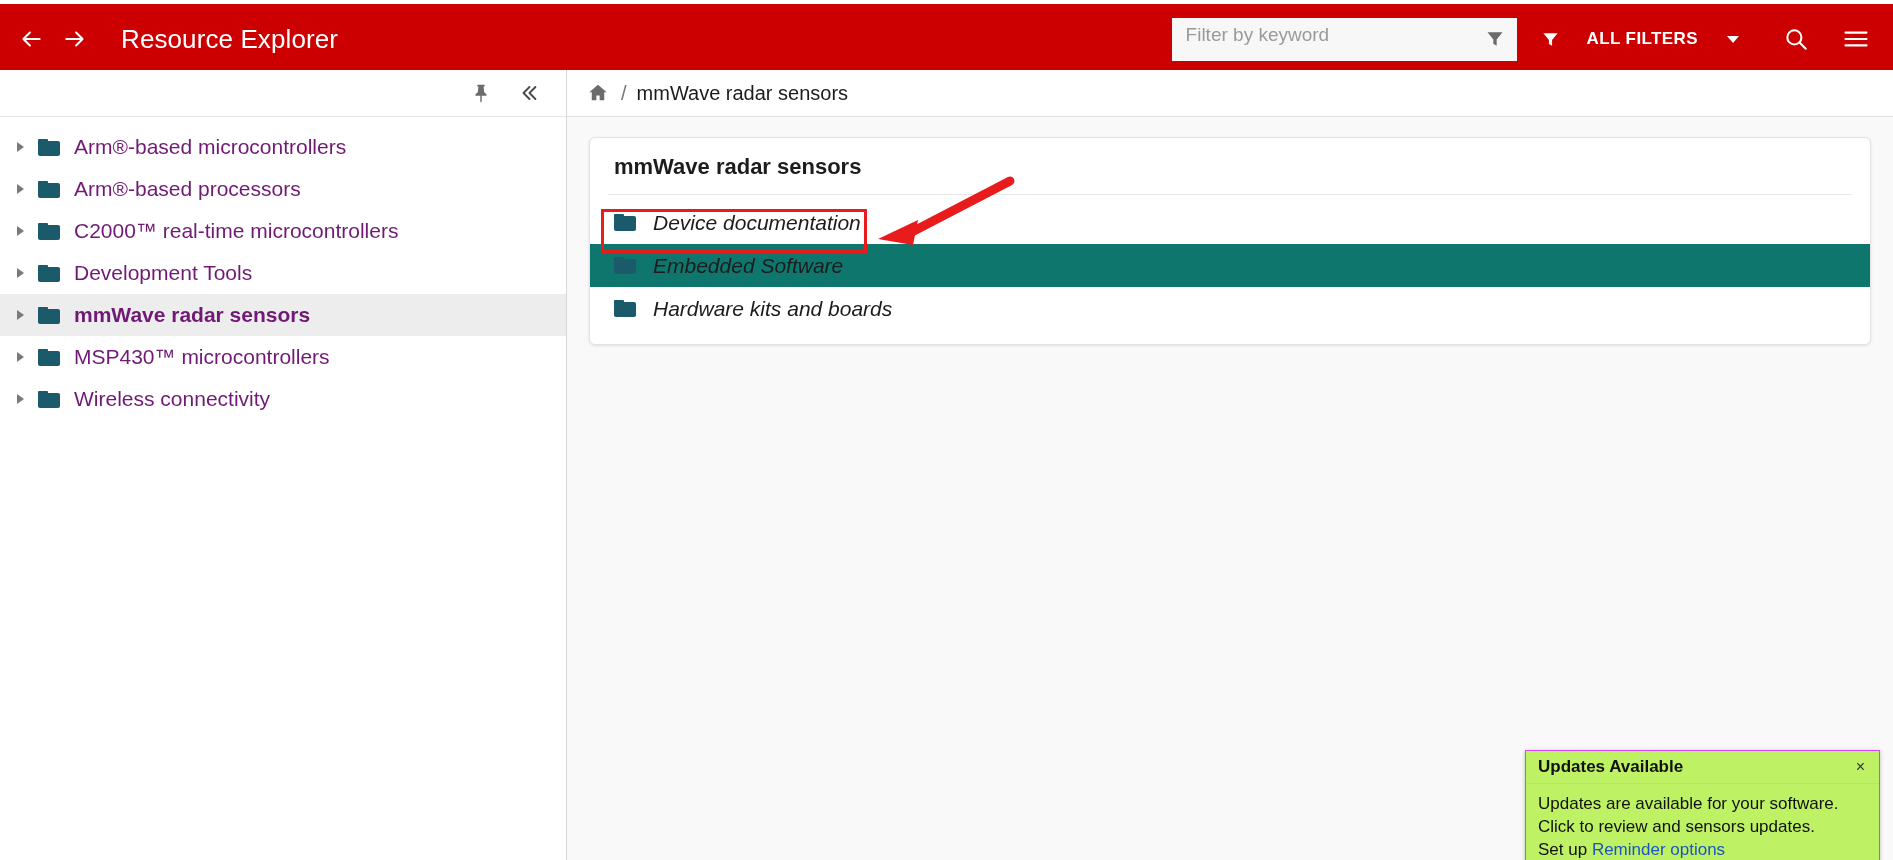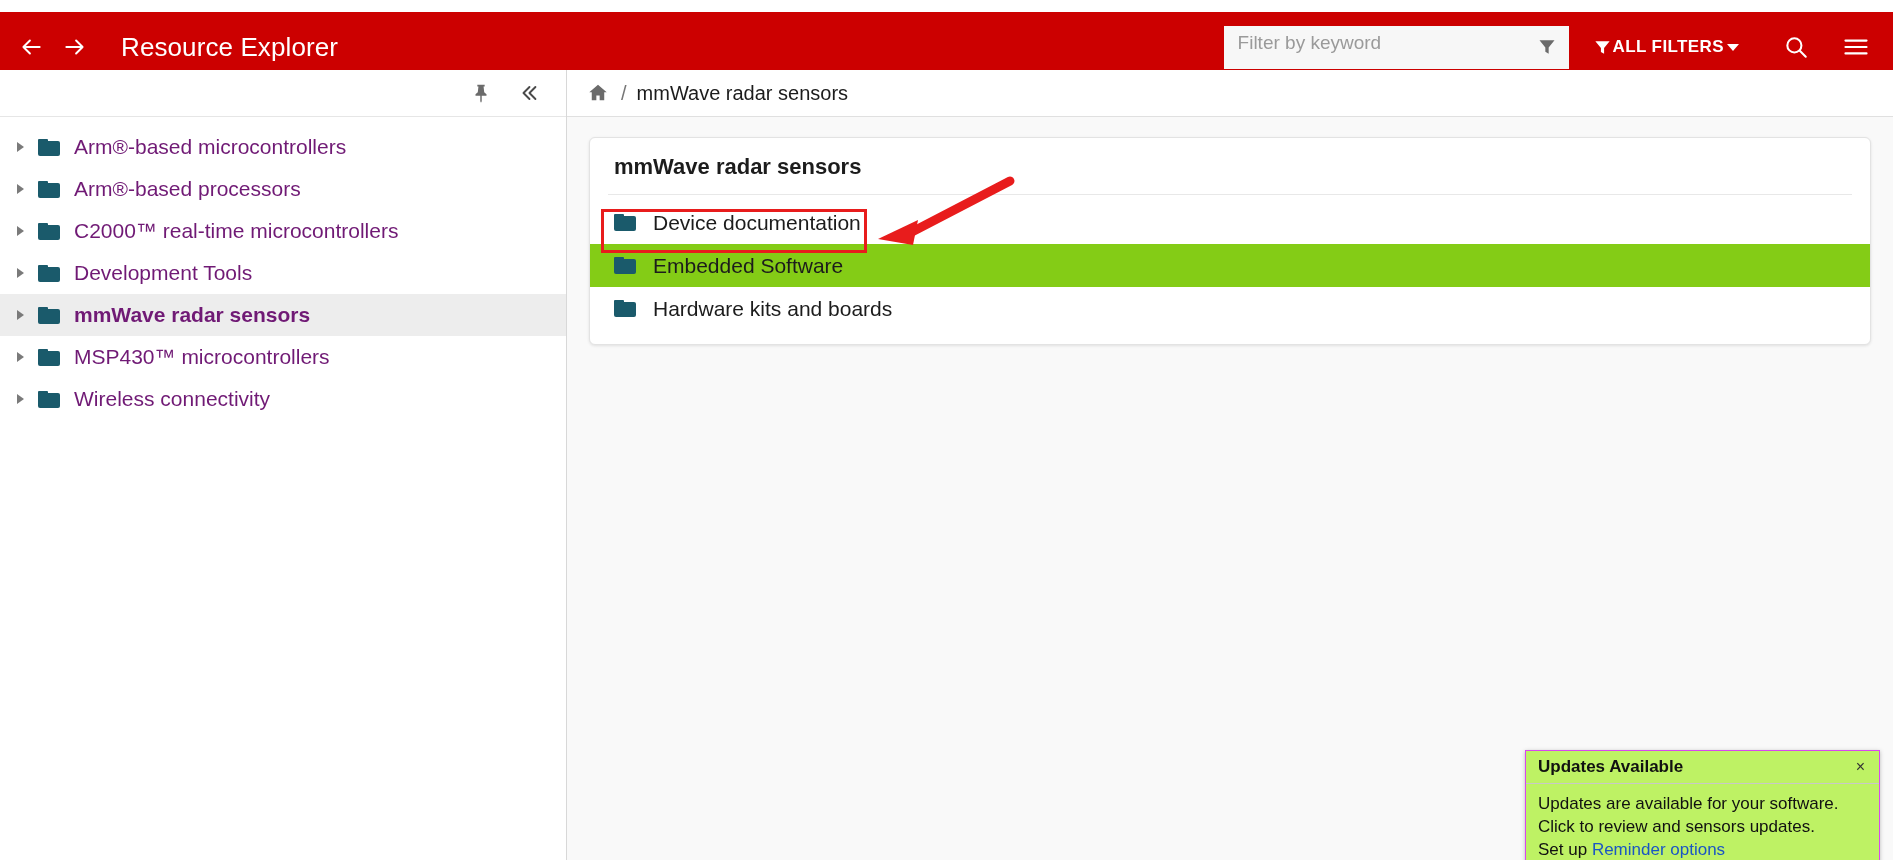--- a/index.html
+++ b/index.html
@@ -6,21 +6,21 @@
   html, body {
     width: 1893px; height: 860px;
     overflow: hidden;
     font-family: "Liberation Sans", sans-serif;
     background: #ffffff;
   }
   #app { position: relative; width: 1893px; height: 860px; }
 
   
   .header {
-    position: absolute; top: 12px; left: 0;
+    position: absolute; top: 4px; left: 0;
     width: 1893px; height: 70px;
     background: #cc0000;
     display: flex; align-items: center;
   }
   .nav-arrow {
     width: 44px; height: 44px;
     display: flex; align-items: center; justify-content: center;
     color: #ffffff; font-size: 27px; line-height: 1;
     cursor: pointer; user-select: none;
   }
@@ -53,21 +53,21 @@
   }
   .filter-input::placeholder { color: #9a9a9a; }
   .funnel-btn {
     position: absolute; right: 10px; top: 50%;
     transform: translateY(-50%);
     width: 24px; height: 24px;
     display: flex; align-items: center; justify-content: center;
     cursor: pointer;
   }
   .all-filters {
-    display: flex; align-items: center; gap: 1px;
+    display: flex; align-items: center; gap: 27px;
     color: #ffffff; font-size: 17px; font-weight: 600;
     letter-spacing: 0.4px;
     margin-left: 20px; padding: 6px 4px;
     cursor: pointer; white-space: nowrap;
   }
   .caret-down {
     width: 0; height: 0; margin-left: 2px;
     border-left: 6px solid transparent;
     border-right: 6px solid transparent;
     border-top: 7px solid #ffffff;
@@ -175,27 +175,27 @@
     position: relative;
   }
   .card-title {
     font-size: 22px; font-weight: 700; color: #1c1c1c;
     padding: 16px 0 14px 24px;
     border-bottom: 1px solid #e8e8e8;
     margin: 0 18px 0 18px;
     padding-left: 6px;
     white-space: nowrap;
   }
-  .card-list { padding-top: 6px; }
+  .card-list { padding-top: 6px; font-style: italic; }
   .card-row {
     display: flex; align-items: center;
     height: 43px; padding-left: 24px;
     cursor: pointer; position: relative;
   }
-  .card-row.highlighted { background: #84cc16; }
+  .card-row.highlighted { background: #0f766e; }
   .card-row .folder { margin-left: 0; margin-right: 17px; }
   .card-row-label { font-size: 21px; color: #1c1c1c; white-space: nowrap; }
 
   
   .anno-box {
     position: absolute;
     border: 3px solid #e81c1c;
     pointer-events: none;
   }
   .anno-arrow {

